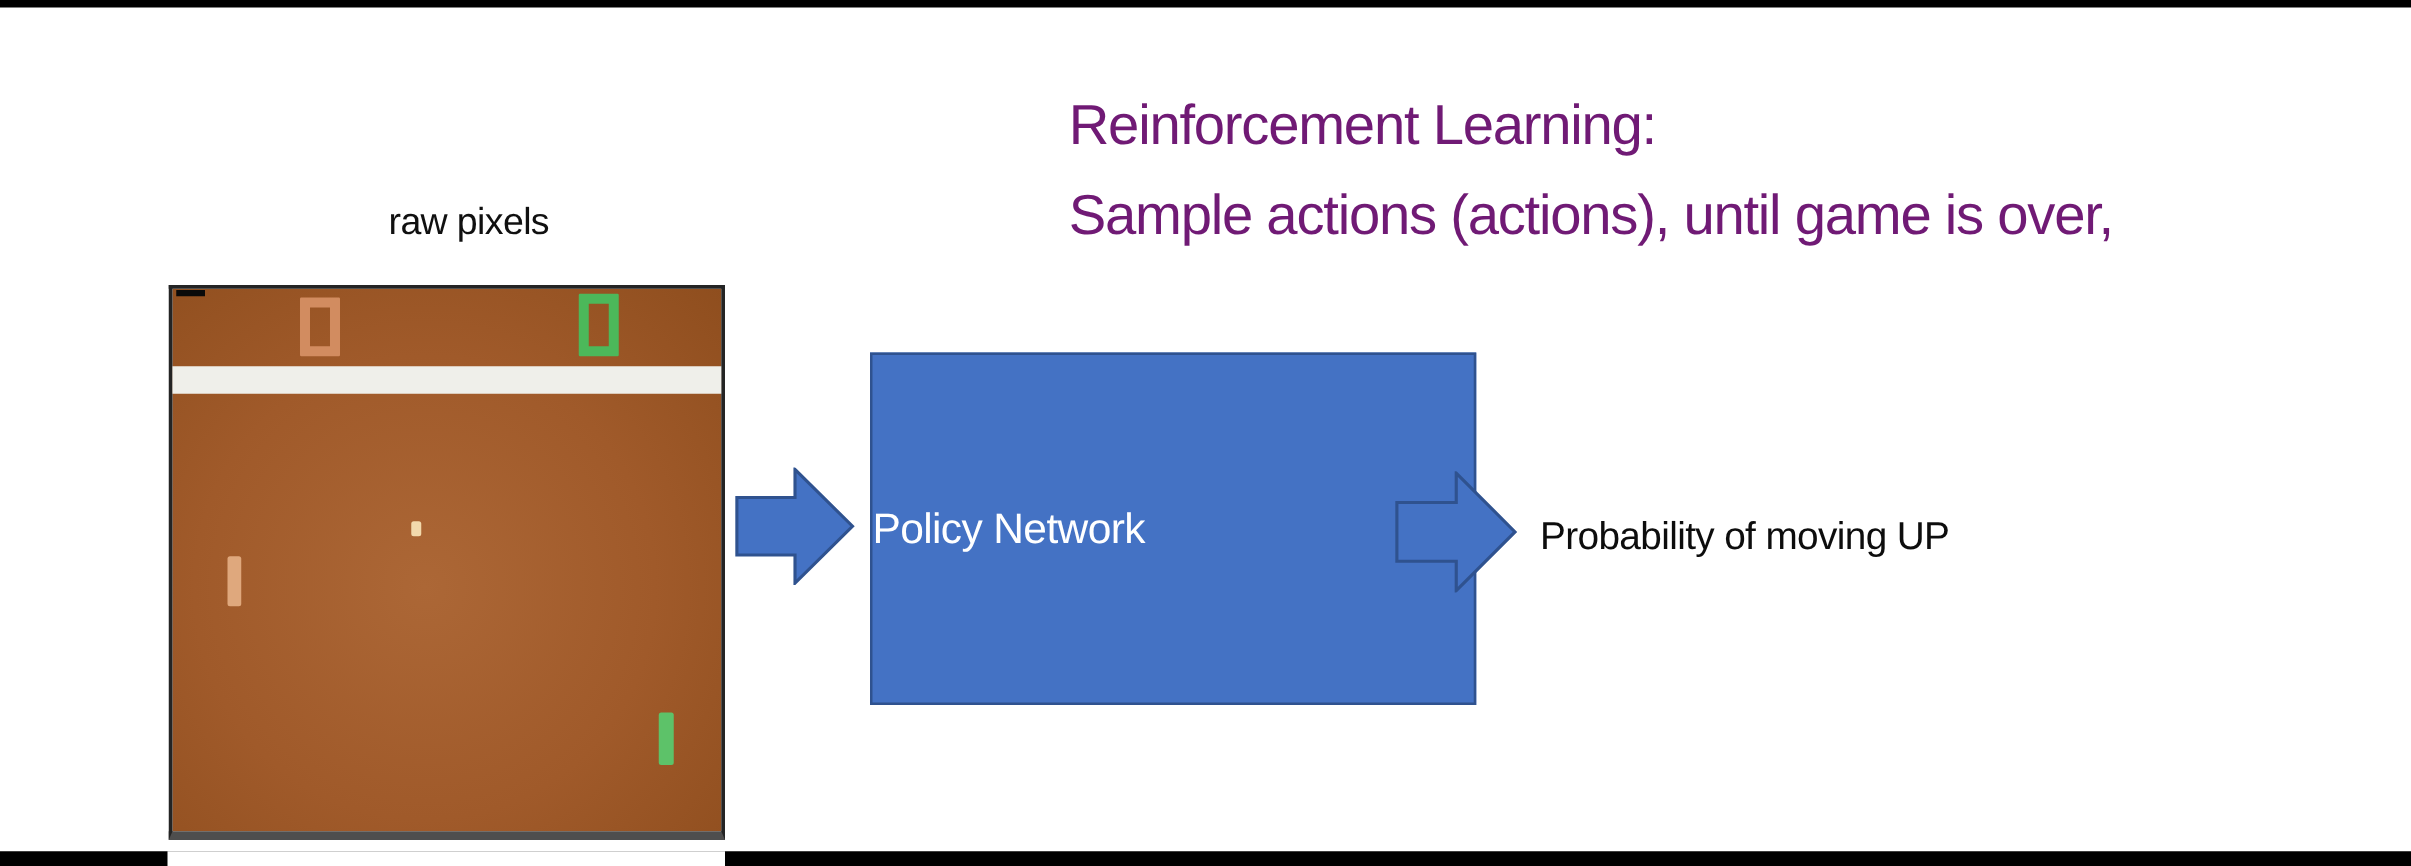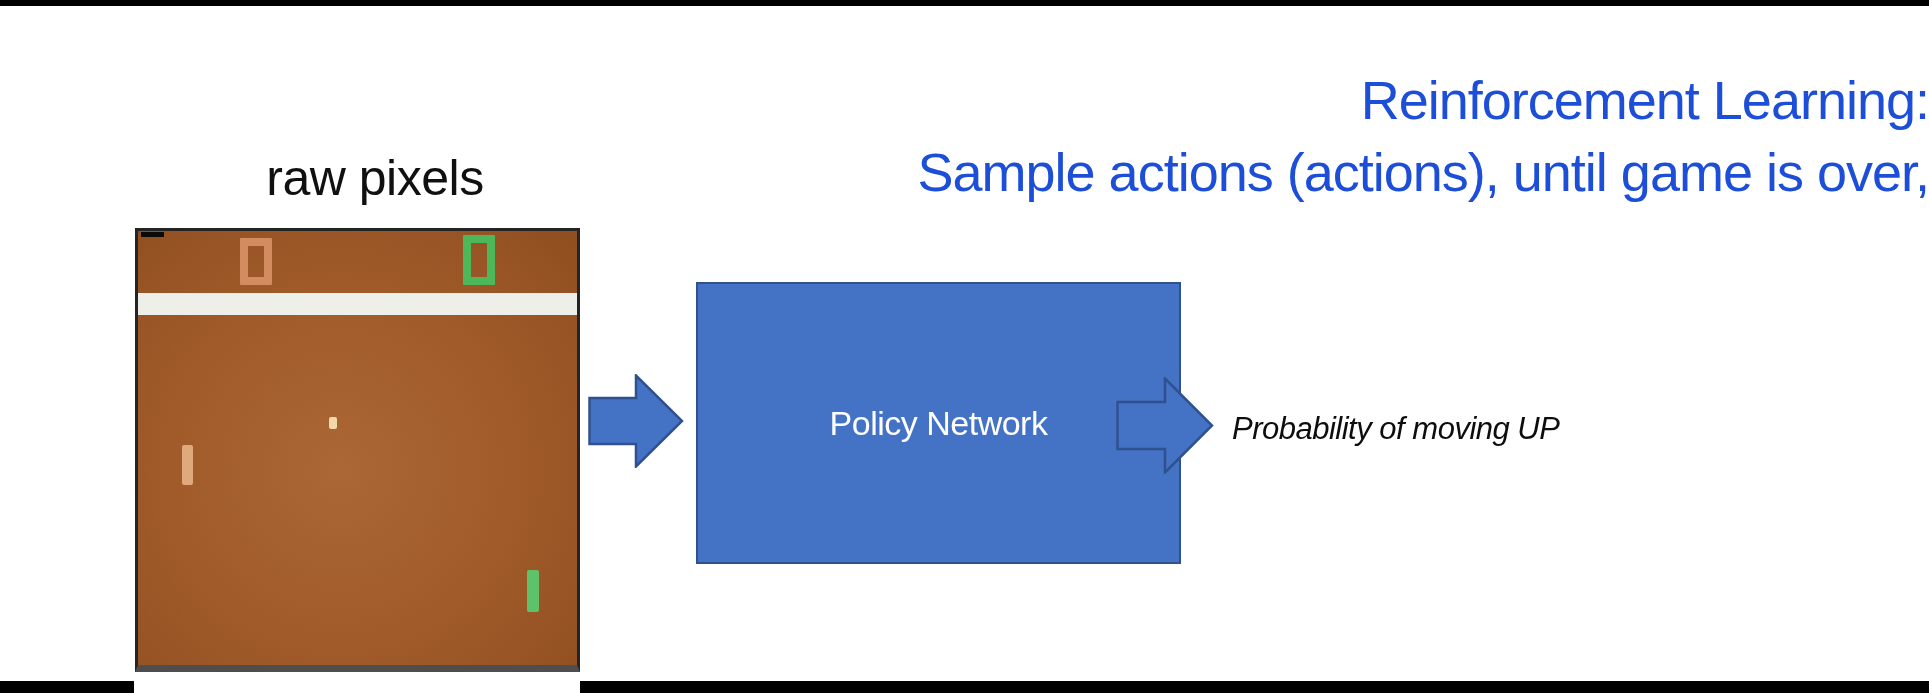--- a/index.html
+++ b/index.html
@@ -12,21 +12,21 @@
   .abs{position:absolute;}
 
   
   .top-bar{left:0;top:0;width:1929px;height:6px;background:var(--color-bar-black,#000);}
   .bottom-bar{left:0;top:681px;width:1929px;height:12px;background:var(--color-bar-black,#000);}
   .bottom-bar-gap{left:134px;top:681px;width:446px;height:12px;background:#ffffff;}
 
   
   .raw-pixels-label{
     left:240px;top:152px;width:270px;text-align:center;
-    font-size:50px;line-height:52px;color:#101010;letter-spacing:-0.5px;
+    font-size:30px;line-height:52px;color:#101010;letter-spacing:-0.5px;
   }
 
   
   .game{
     left:135px;top:228px;width:445px;height:444px;box-sizing:border-box;
     border:3px solid #242424;border-bottom:7px solid #4e4e4e;
     background:radial-gradient(ellipse at 46% 55%,
       var(--color-pong-brown-light,#AC6736) 0%,
       var(--color-pong-brown,#A05A2A) 55%,
       var(--color-pong-brown-dark,#8F4E1E) 100%);
@@ -41,42 +41,42 @@
   .score-right{
     left:325px;top:4px;width:32px;height:50px;box-sizing:border-box;
     border:8px solid var(--color-score-green,#4CB85A);border-radius:1px;
   }
   .ball{left:191px;top:186px;width:8px;height:12px;background:var(--color-ball-cream,#F2D9AC);border-radius:2px;}
   .paddle-left{left:44px;top:214px;width:11px;height:40px;background:var(--color-paddle-tan,#DFA87D);border-radius:2px;}
   .paddle-right{left:389px;top:339px;width:12px;height:42px;background:var(--color-paddle-green,#5DC269);border-radius:2px;}
 
   
   .heading{
-    left:855px;top:64px;width:1074px;text-align:right;
-    font-size:54px;line-height:72px;letter-spacing:-1px;color:#1d4ed8;
+    left:855px;top:64px;width:1074px;text-align:left;
+    font-size:45px;line-height:72px;letter-spacing:-1px;color:#701a75;
     white-space:nowrap;
   }
 
   
   .policy-box{
     left:696px;top:282px;width:485px;height:282px;box-sizing:border-box;
     background:var(--color-accent,#4472C4);
     border:2px solid var(--color-accent-border,#2F528F);
-    display:flex;align-items:center;justify-content:center;
+    display:flex;align-items:center;justify-content:flex-start;
   }
   .policy-box-label{color:#ffffff;font-size:34px;letter-spacing:-0.5px;}
   .arrow-in{left:588px;top:374px;width:96px;height:94px;}
   .arrow-out{left:1116px;top:377px;width:98px;height:97px;}
   .block-arrow polygon{
     fill:var(--color-accent,#4472C4);
     stroke:var(--color-accent-border,#2F528F);
     stroke-width:2.5;
   }
   .output-label{
-    left:1232px;top:411px;font-size:31px;letter-spacing:-0.5px;color:#0d0d0d;white-space:nowrap;font-style:italic;
+    left:1232px;top:411px;font-size:31px;letter-spacing:-0.5px;color:#0d0d0d;white-space:nowrap;
   }
 </style>
 </head>
 <body>
 
 <div class="abs top-bar"></div>
 
 <div class="abs raw-pixels-label">raw pixels</div>
 
 <div class="abs game">

